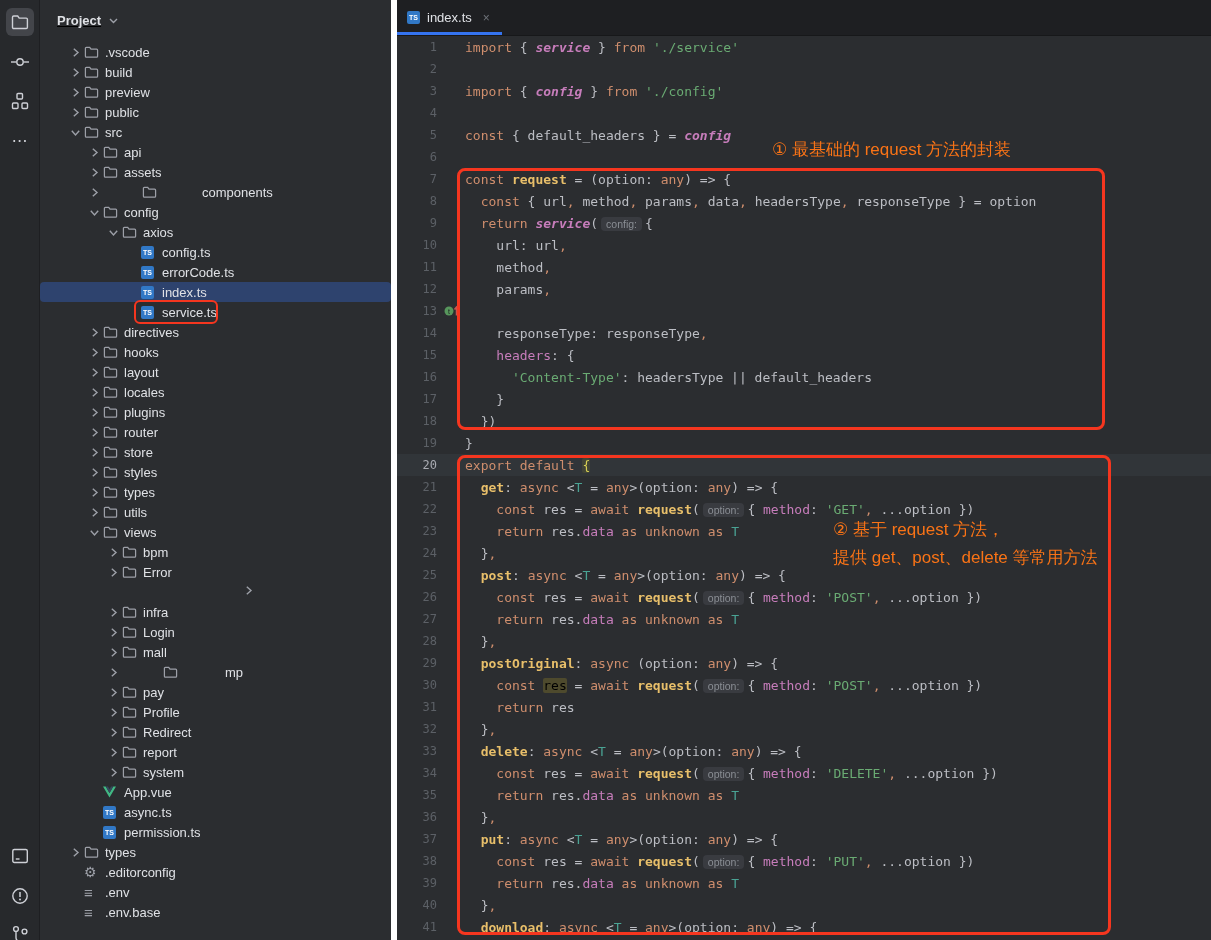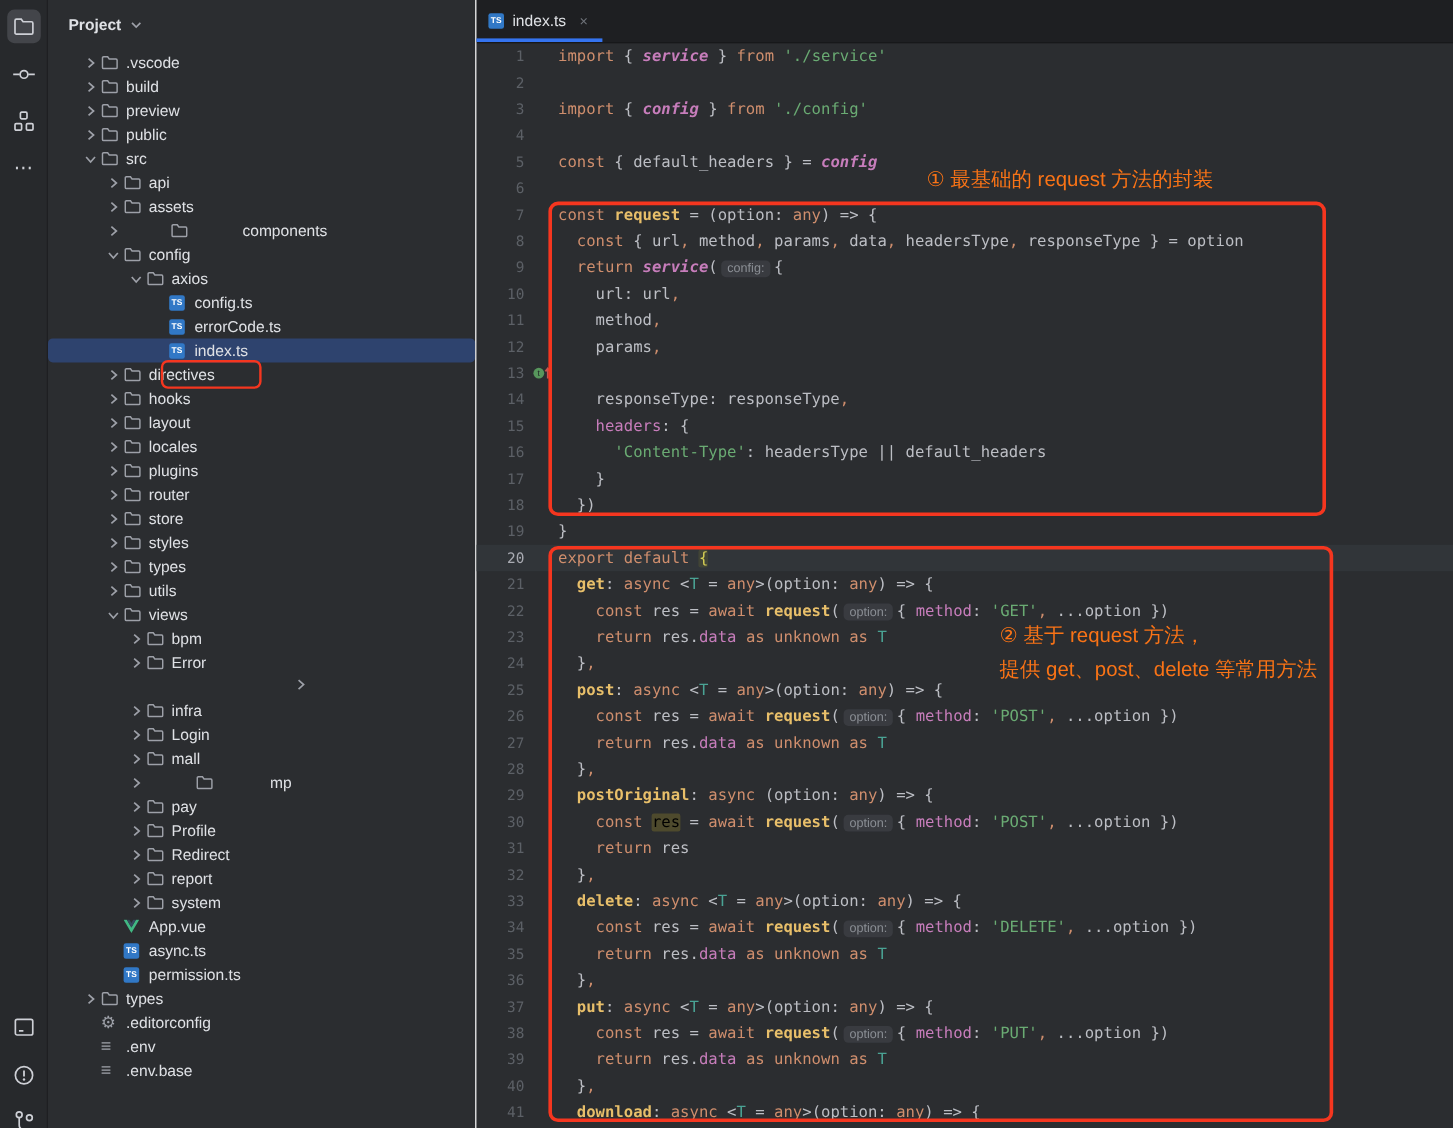--- a/index.html
+++ b/index.html
@@ -11,21 +11,21 @@
   .rail { width:40px; height:100%; background:#27292C; border-right:1px solid #1E1F22;
     position:relative; flex:0 0 40px; }
   .rail-btn { position:absolute; left:6px; width:28px; height:28px; border-radius:6px;
     display:flex; align-items:center; justify-content:center; color:#CED0D6; }
   .rail-btn.active { background:#43454A; }
   .rail-btn svg { display:block; }
   .dots { color:#CED0D6; font-size:16px; letter-spacing:1px; }
 
   
   .panel { width:357px; flex:0 0 357px; height:100%; background:#2B2D30;
-    border-right:1px solid #ffffff; position:relative; overflow:hidden; }
+    border-right:6px solid #ffffff; position:relative; overflow:hidden;text-decoration:underline; }
   .panel-header { height:40px; display:flex; align-items:center; padding-left:17px;
     color:#DFE1E5; font-size:13px; font-weight:bold; }
   .panel-header .hdr-chev { margin-left:7px; margin-top:2px; }
   .tree { position:absolute; top:40px; left:0; right:0; padding-top:2px; }
   .row { height:20px; display:flex; align-items:center; white-space:nowrap;
     font-size:13px; color:#DFE1E5; overflow:hidden; }
   .row.selected { background:#2E436E; border-radius:4px; }
   .chev { width:17px; height:16px; display:inline-flex; align-items:center; justify-content:center; flex:0 0 17px;}
   .ficon { width:20px; display:inline-flex; align-items:center; flex:0 0 20px; }
   .lbl { margin-left:1px; }
@@ -280,20 +280,27 @@
             <span class="ts-badge">TS</span>
           </span>
           <span class="lbl">errorCode.ts</span>
         </div>
         <div class="row selected" style="padding-left: 84px;">
           <span class="chev"></span>
           <span class="ficon">
             <span class="ts-badge">TS</span>
           </span>
           <span class="lbl">index.ts</span>
+        </div>
+        <div class="row" style="padding-left: 84px;">
+          <span class="chev"></span>
+          <span class="ficon">
+            <span class="ts-badge">TS</span>
+          </span>
+          <span class="lbl">service.ts</span>
         </div>
         <div class="row" style="padding-left: 46px;">
           <span class="chev">
             <svg width="11" height="11" viewBox="0 0 11 11">
               <path d="M3.8 1.8 L8 5.5 L3.8 9.2" fill="none" stroke="#9DA0A8" stroke-width="1.4"></path>
             </svg>
           </span>
           <span class="ficon">
             <svg width="15" height="14" viewBox="0 0 16 14">
               <path d="M1.5 3 a1 1 0 0 1 1-1 h3.6 l1.4 2 h6 a1 1 0 0 1 1 1 v6.5 a1 1 0 0 1 -1 1 h-11 a1 1 0 0 1 -1-1 z" fill="none" stroke="#9DA0A8" stroke-width="1.3"></path>

